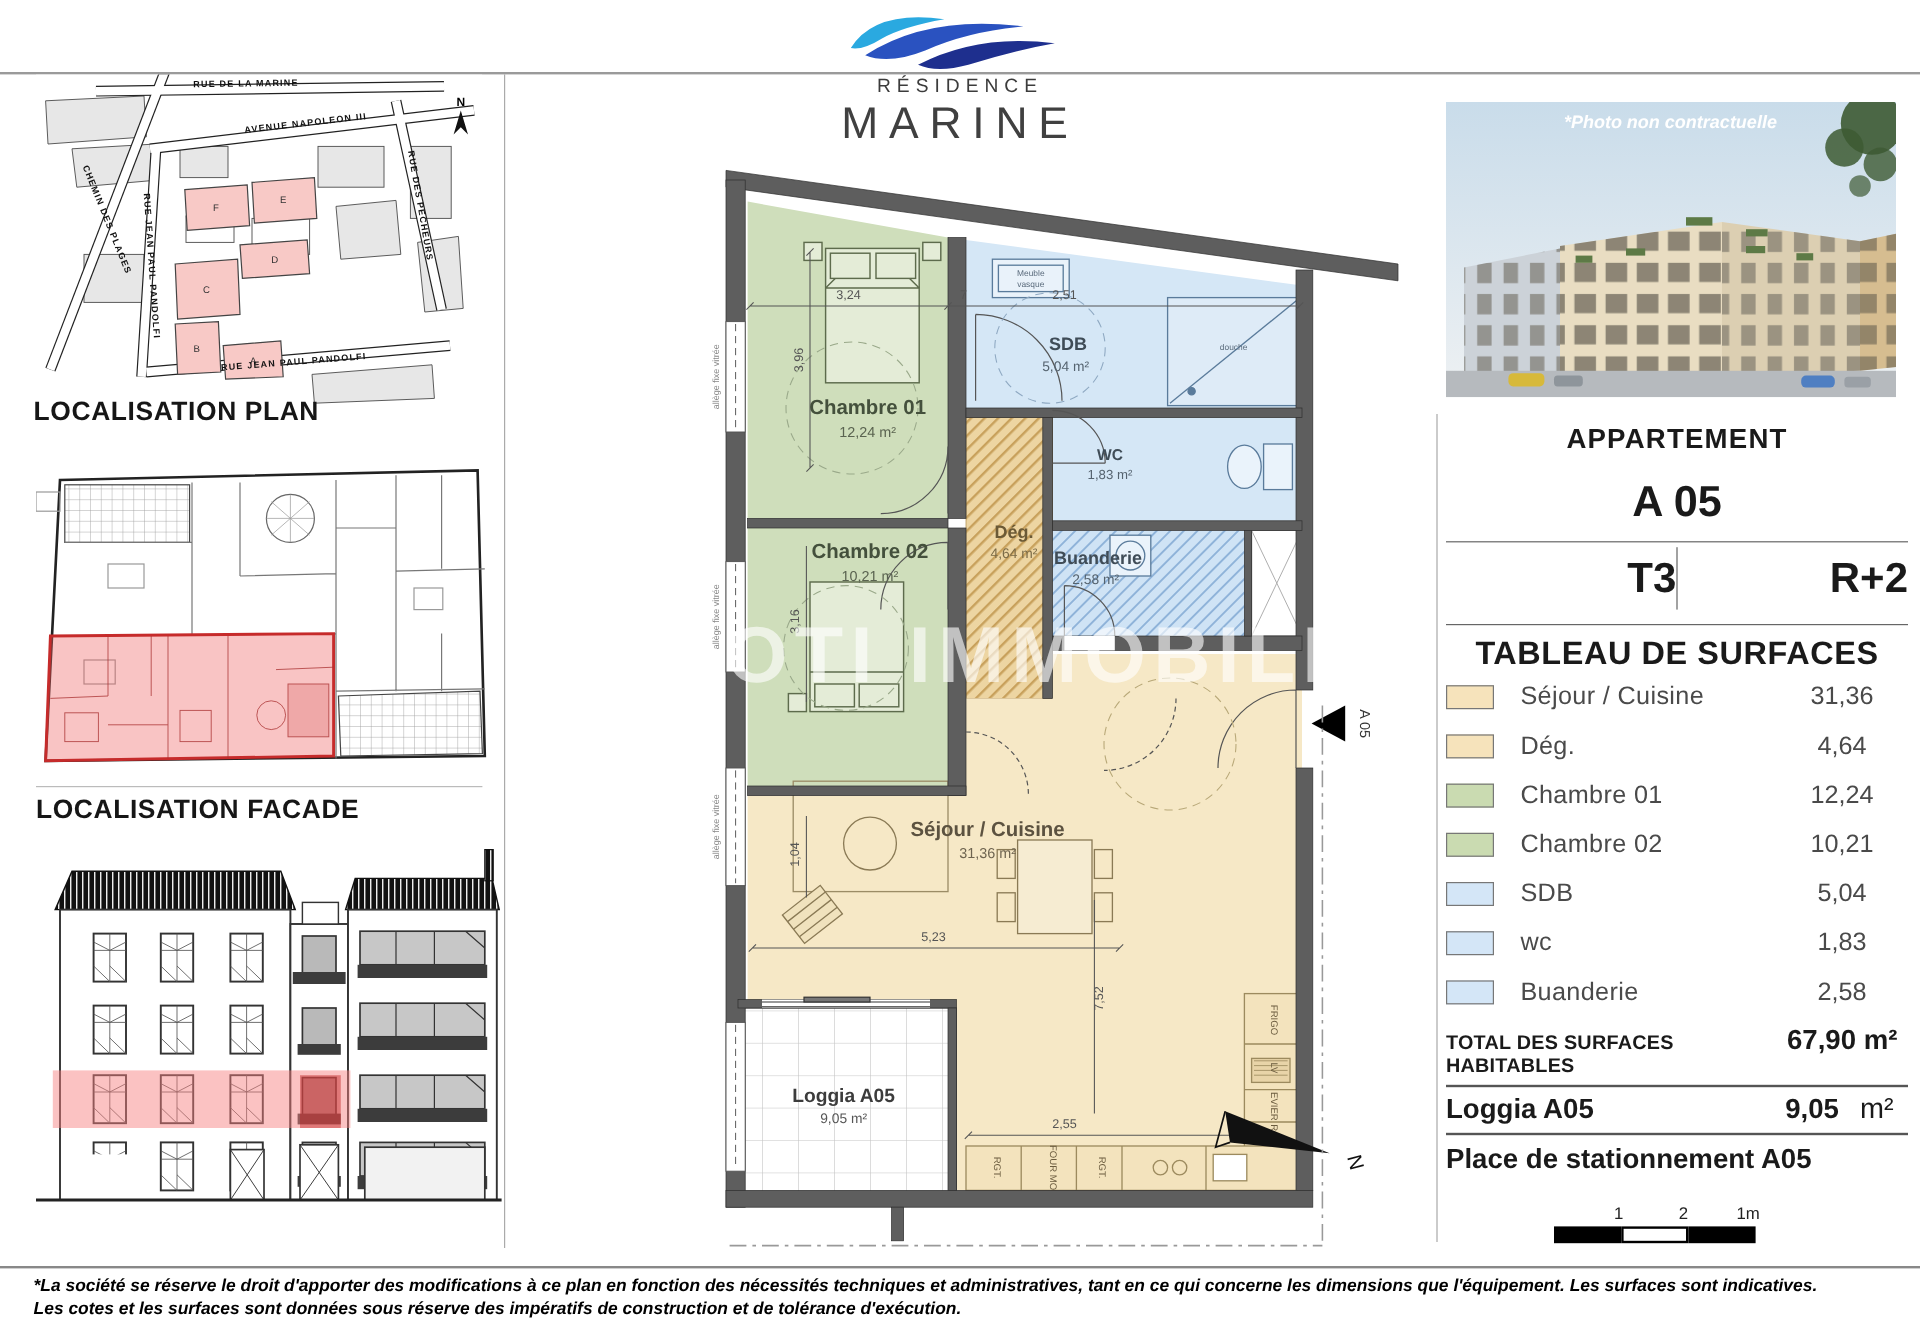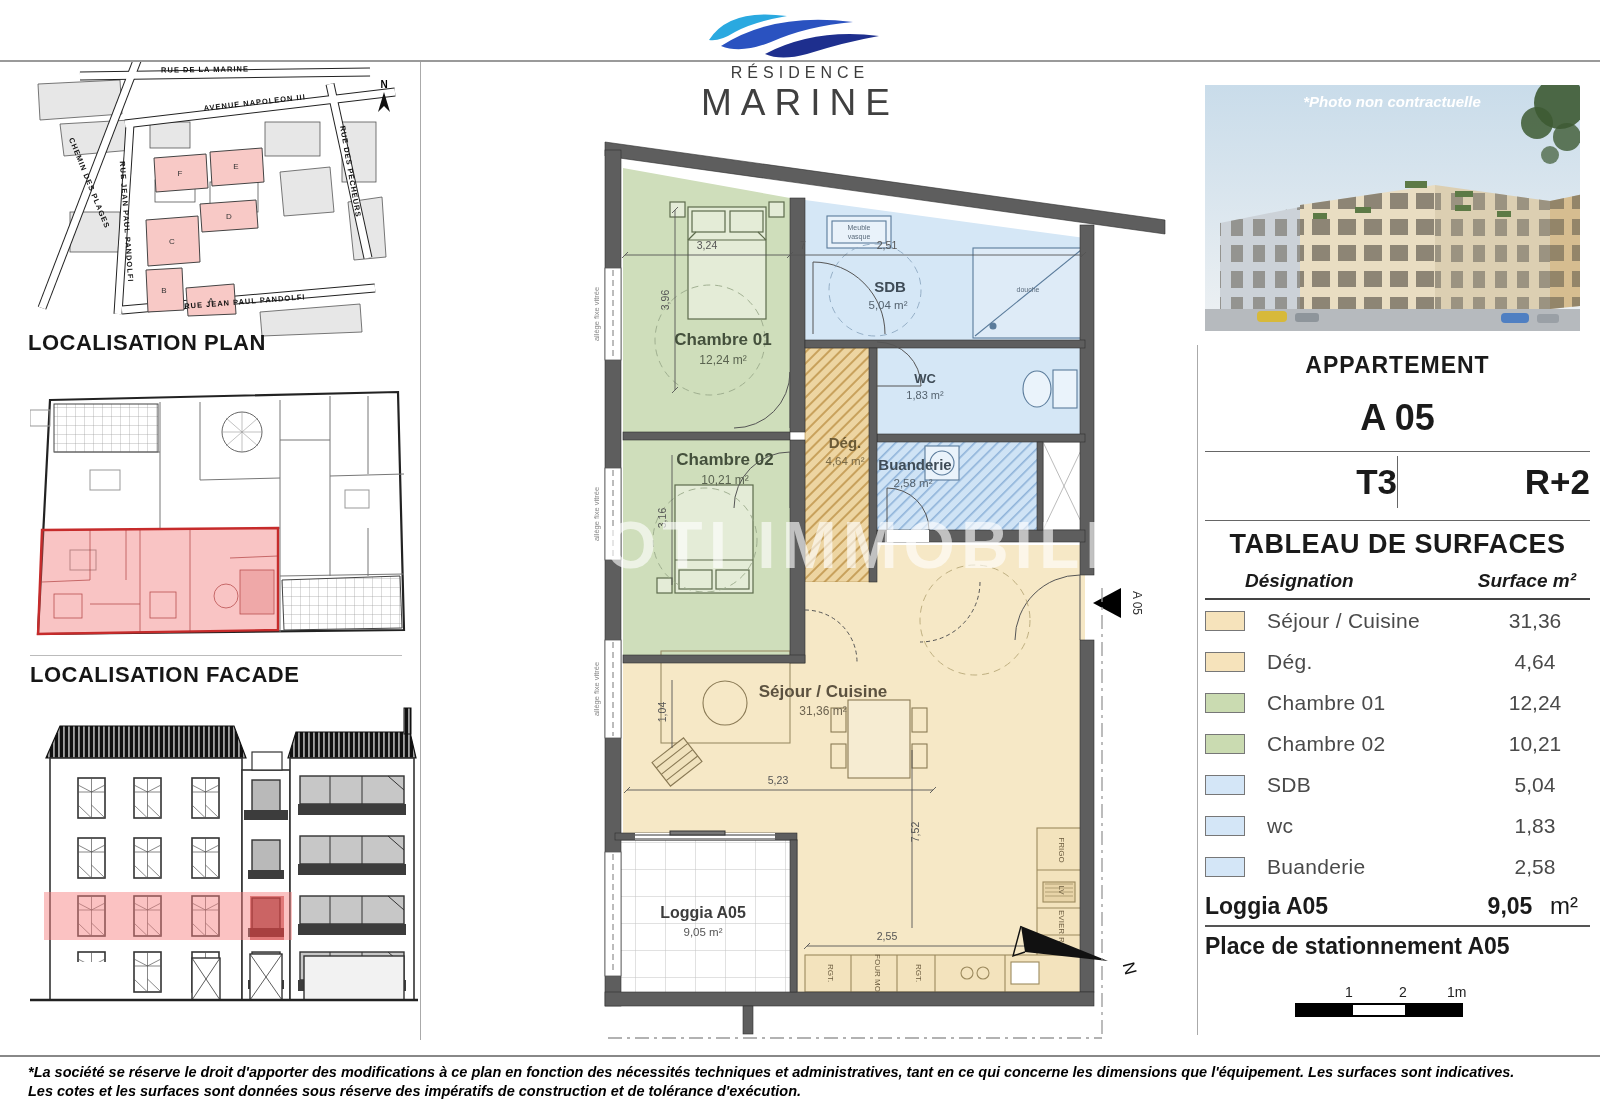--- a/index.html
+++ b/index.html
@@ -528,24 +528,20 @@
   <div class="panel">
     <div class="p-app">APPARTEMENT</div>
     <div class="p-unit">A 05</div>
     <div class="p-div"></div>
     <div class="p-typefloor">
       <div class="cell">T3</div>
       <div class="cell right">R+2</div>
     </div>
     <div class="p-div"></div>
     <div class="p-title">TABLEAU DE SURFACES</div>
-    <div class="p-cols">
-      <span>Désignation</span>
-      <span>Surface m²</span>
-    </div>
 
     <div class="trow">
       <span class="swatch" style="background-color: rgb(246, 227, 187);"></span>
       <span class="tlabel">Séjour / Cuisine</span>
       <span class="tval">31,36</span>
     </div>
     <div class="trow">
       <span class="swatch" style="background-color: rgb(246, 227, 187);"></span>
       <span class="tlabel">Dég.</span>
       <span class="tval">4,64</span>
@@ -569,20 +565,24 @@
       <span class="swatch" style="background-color: rgb(212, 230, 247);"></span>
       <span class="tlabel">wc</span>
       <span class="tval">1,83</span>
     </div>
     <div class="trow">
       <span class="swatch" style="background-color: rgb(212, 230, 247);"></span>
       <span class="tlabel">Buanderie</span>
       <span class="tval">2,58</span>
     </div>
 
+    <div class="p-total">
+      <span class="lab">TOTAL DES SURFACES HABITABLES</span>
+      <span class="val">67,90 m²</span>
+    </div>
     <div class="p-loggia">
       <span class="lab">Loggia A05</span>
       <span class="val">9,05</span>
       <span class="unit">m²</span>
     </div>
     <div class="p-park">Place de stationnement A05</div>
 
     <div class="scalewrap">
       <span class="lab" style="left:50px;">1</span>
       <span class="lab" style="left:104px;">2</span>

